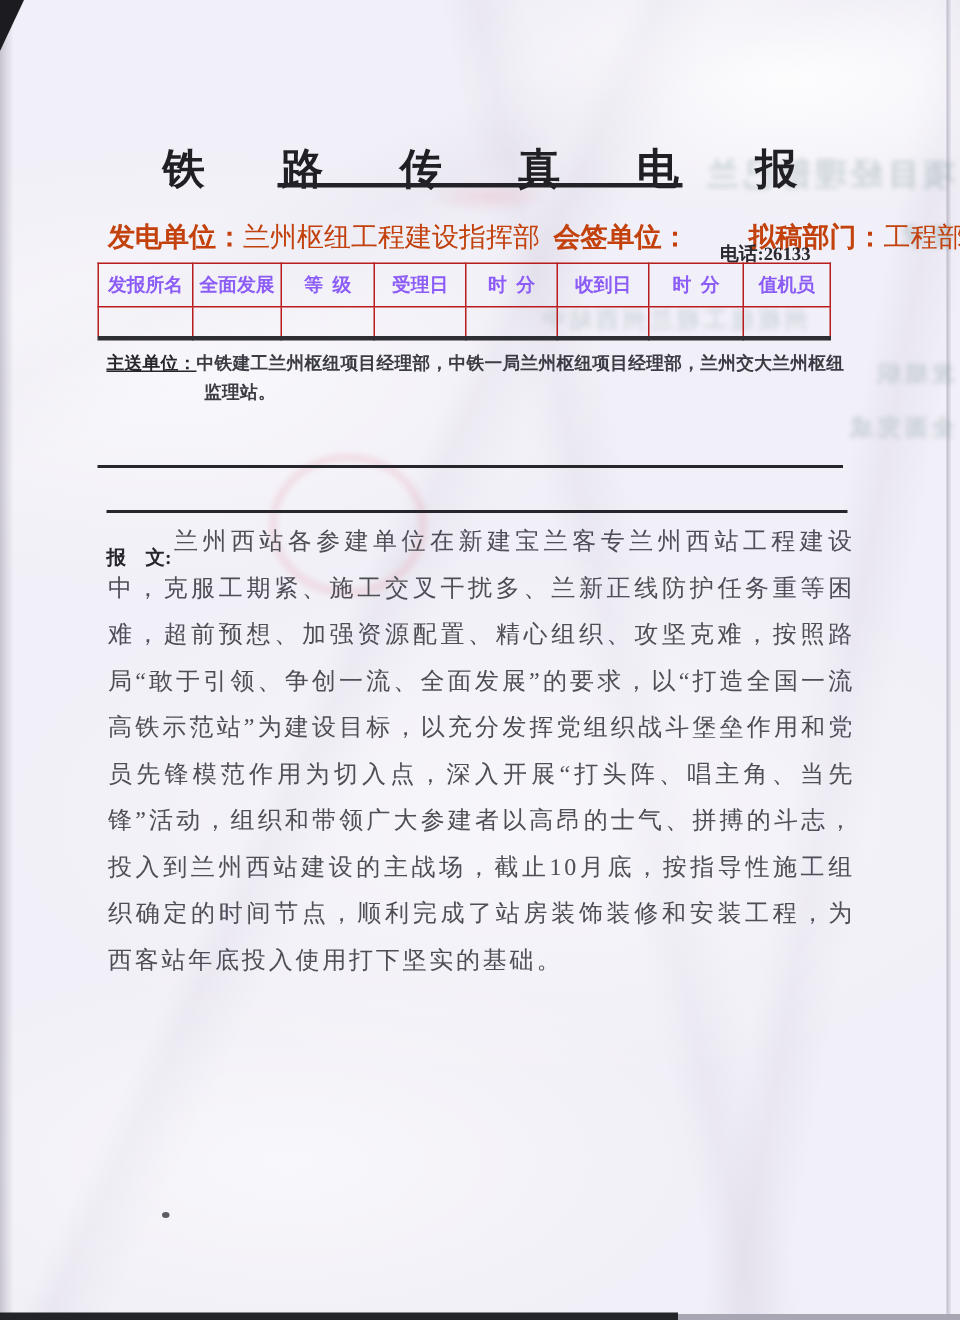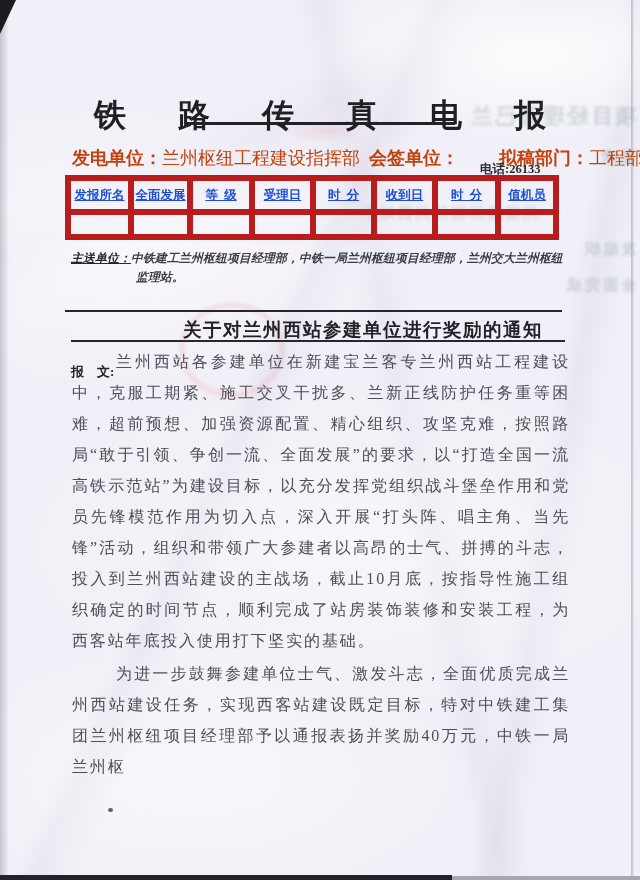--- a/index.html
+++ b/index.html
@@ -54,21 +54,21 @@
     transform:scaleX(-1);filter:blur(1.6px);letter-spacing:3px;white-space:nowrap;}
   .bleed.b1{left:468px;top:102px;font-size:21px;width:168px;overflow:hidden;}
   .bleed.b2{left:556px;top:148px;font-size:16px;width:80px;overflow:hidden;}
   .bleed.b3{left:252px;top:204px;font-size:15px;width:286px;overflow:hidden;color:rgba(105,140,140,.22);}
   .bleed.b4{left:552px;top:240px;font-size:15px;width:84px;overflow:hidden;}
   .bleed.b5{left:550px;top:276px;font-size:15px;width:86px;overflow:hidden;}
 
   
   .title{
     position:absolute;left:0;top:94px;width:640px;text-align:center;
-    font-size:32px;font-weight:bold;color:#1f1f24;
+    font-size:28px;font-weight:bold;color:#1f1f24;
     letter-spacing:22px;text-indent:22px;margin:0;
   }
   .title-underline{
     position:absolute;left:185px;top:122px;width:270px;height:3px;background:#222228;
   }
 
   
   .hdr-line{
     position:absolute;left:72px;top:146px;width:500px;
     font-size:18px;color:#c2410c;white-space:nowrap;
@@ -79,30 +79,30 @@
   .phone{
     position:absolute;left:455px;top:161px;font-size:12.5px;font-weight:bold;color:#2b2b31;margin-left:25px;
   }
 
   
   table.route{
     position:absolute;left:65px;top:175px;border-collapse:collapse;
     table-layout:fixed;width:488px;
   }
   table.route td{
-    border:6px solid #b91c1c;font-size:12.5px;font-weight:bold;color:#1d4ed8;
-    text-align:center;padding:0;height:28px;white-space:pre;text-decoration:underline;
+    border:1px solid #b91c1c;font-size:12.5px;font-weight:bold;color:#8b5cf6;
+    text-align:center;padding:0;height:28px;white-space:pre;
   }
   table.route tr.empty td{height:19px;}
   table.route{border-bottom:3px solid #2e2e35;}
 
   
   .recipients{position:absolute;left:71px;top:233px;width:500px;color:#37373e;}
-  .recip{margin:16px 0 4px 0;font-size:11.8px;line-height:18.5px;
-    padding-left:65px;text-indent:-65px;letter-spacing:.2px;font-weight:bold;color:#3c3c44;font-style:italic;}
+  .recip{margin:0 0 4px 0;font-size:11.8px;line-height:18.5px;
+    padding-left:65px;text-indent:-65px;letter-spacing:.2px;font-weight:bold;color:#3c3c44;}
   .recip .rlab{font-weight:bold;text-decoration:underline;color:#26262c;}
 
   .section-rule{position:absolute;left:65px;top:310px;width:497px;height:2px;background:#26262c;}
 
   
   .msg-row{position:absolute;left:71px;top:317px;width:494px;height:23px;
     border-bottom:2px solid #26262c;}
   .msg-label{position:absolute;left:0;top:6px;font-size:13px;font-weight:bold;
     color:#26262c;white-space:pre;margin-top:40px;}
   .msg-subject{position:absolute;left:112px;top:0px;font-size:18.5px;font-weight:bold;
@@ -182,22 +182,20 @@
       </table>
 
     <div class="recipients">
       <p class="recip"><span class="rlab">主送单位：</span><span>中铁建工兰州枢纽项目经理部，中铁一局兰州枢纽项目经理部，兰州交大兰州枢纽监理站。</span></p>
     </div>
 
     <div class="section-rule"></div>
 
     <div class="msg-row">
       <span class="msg-label">报    文:</span>
-      <span class="msg-subject">关于对兰州西站参建单位进行奖励的通知</span>
     </div>
 
     <div class="bodytext">
       <p>兰州西站各参建单位在新建宝兰客专兰州西站工程建设中，克服工期紧、施工交叉干扰多、兰新正线防护任务重等困难，超前预想、加强资源配置、精心组织、攻坚克难，按照路局“敢于引领、争创一流、全面发展”的要求，以“打造全国一流高铁示范站”为建设目标，以充分发挥党组织战斗堡垒作用和党员先锋模范作用为切入点，深入开展“打头阵、唱主角、当先锋”活动，组织和带领广大参建者以高昂的士气、拼搏的斗志，投入到兰州西站建设的主战场，截止10月底，按指导性施工组织确定的时间节点，顺利完成了站房装饰装修和安装工程，为西客站年底投入使用打下坚实的基础。</p>
-      <p>为进一步鼓舞参建单位士气、激发斗志，全面优质完成兰州西站建设任务，实现西客站建设既定目标，特对中铁建工集团兰州枢纽项目经理部予以通报表扬并奖励40万元，中铁一局兰州枢</p>
     </div>
 
   </div>
 </div>
 
 </body></html>

